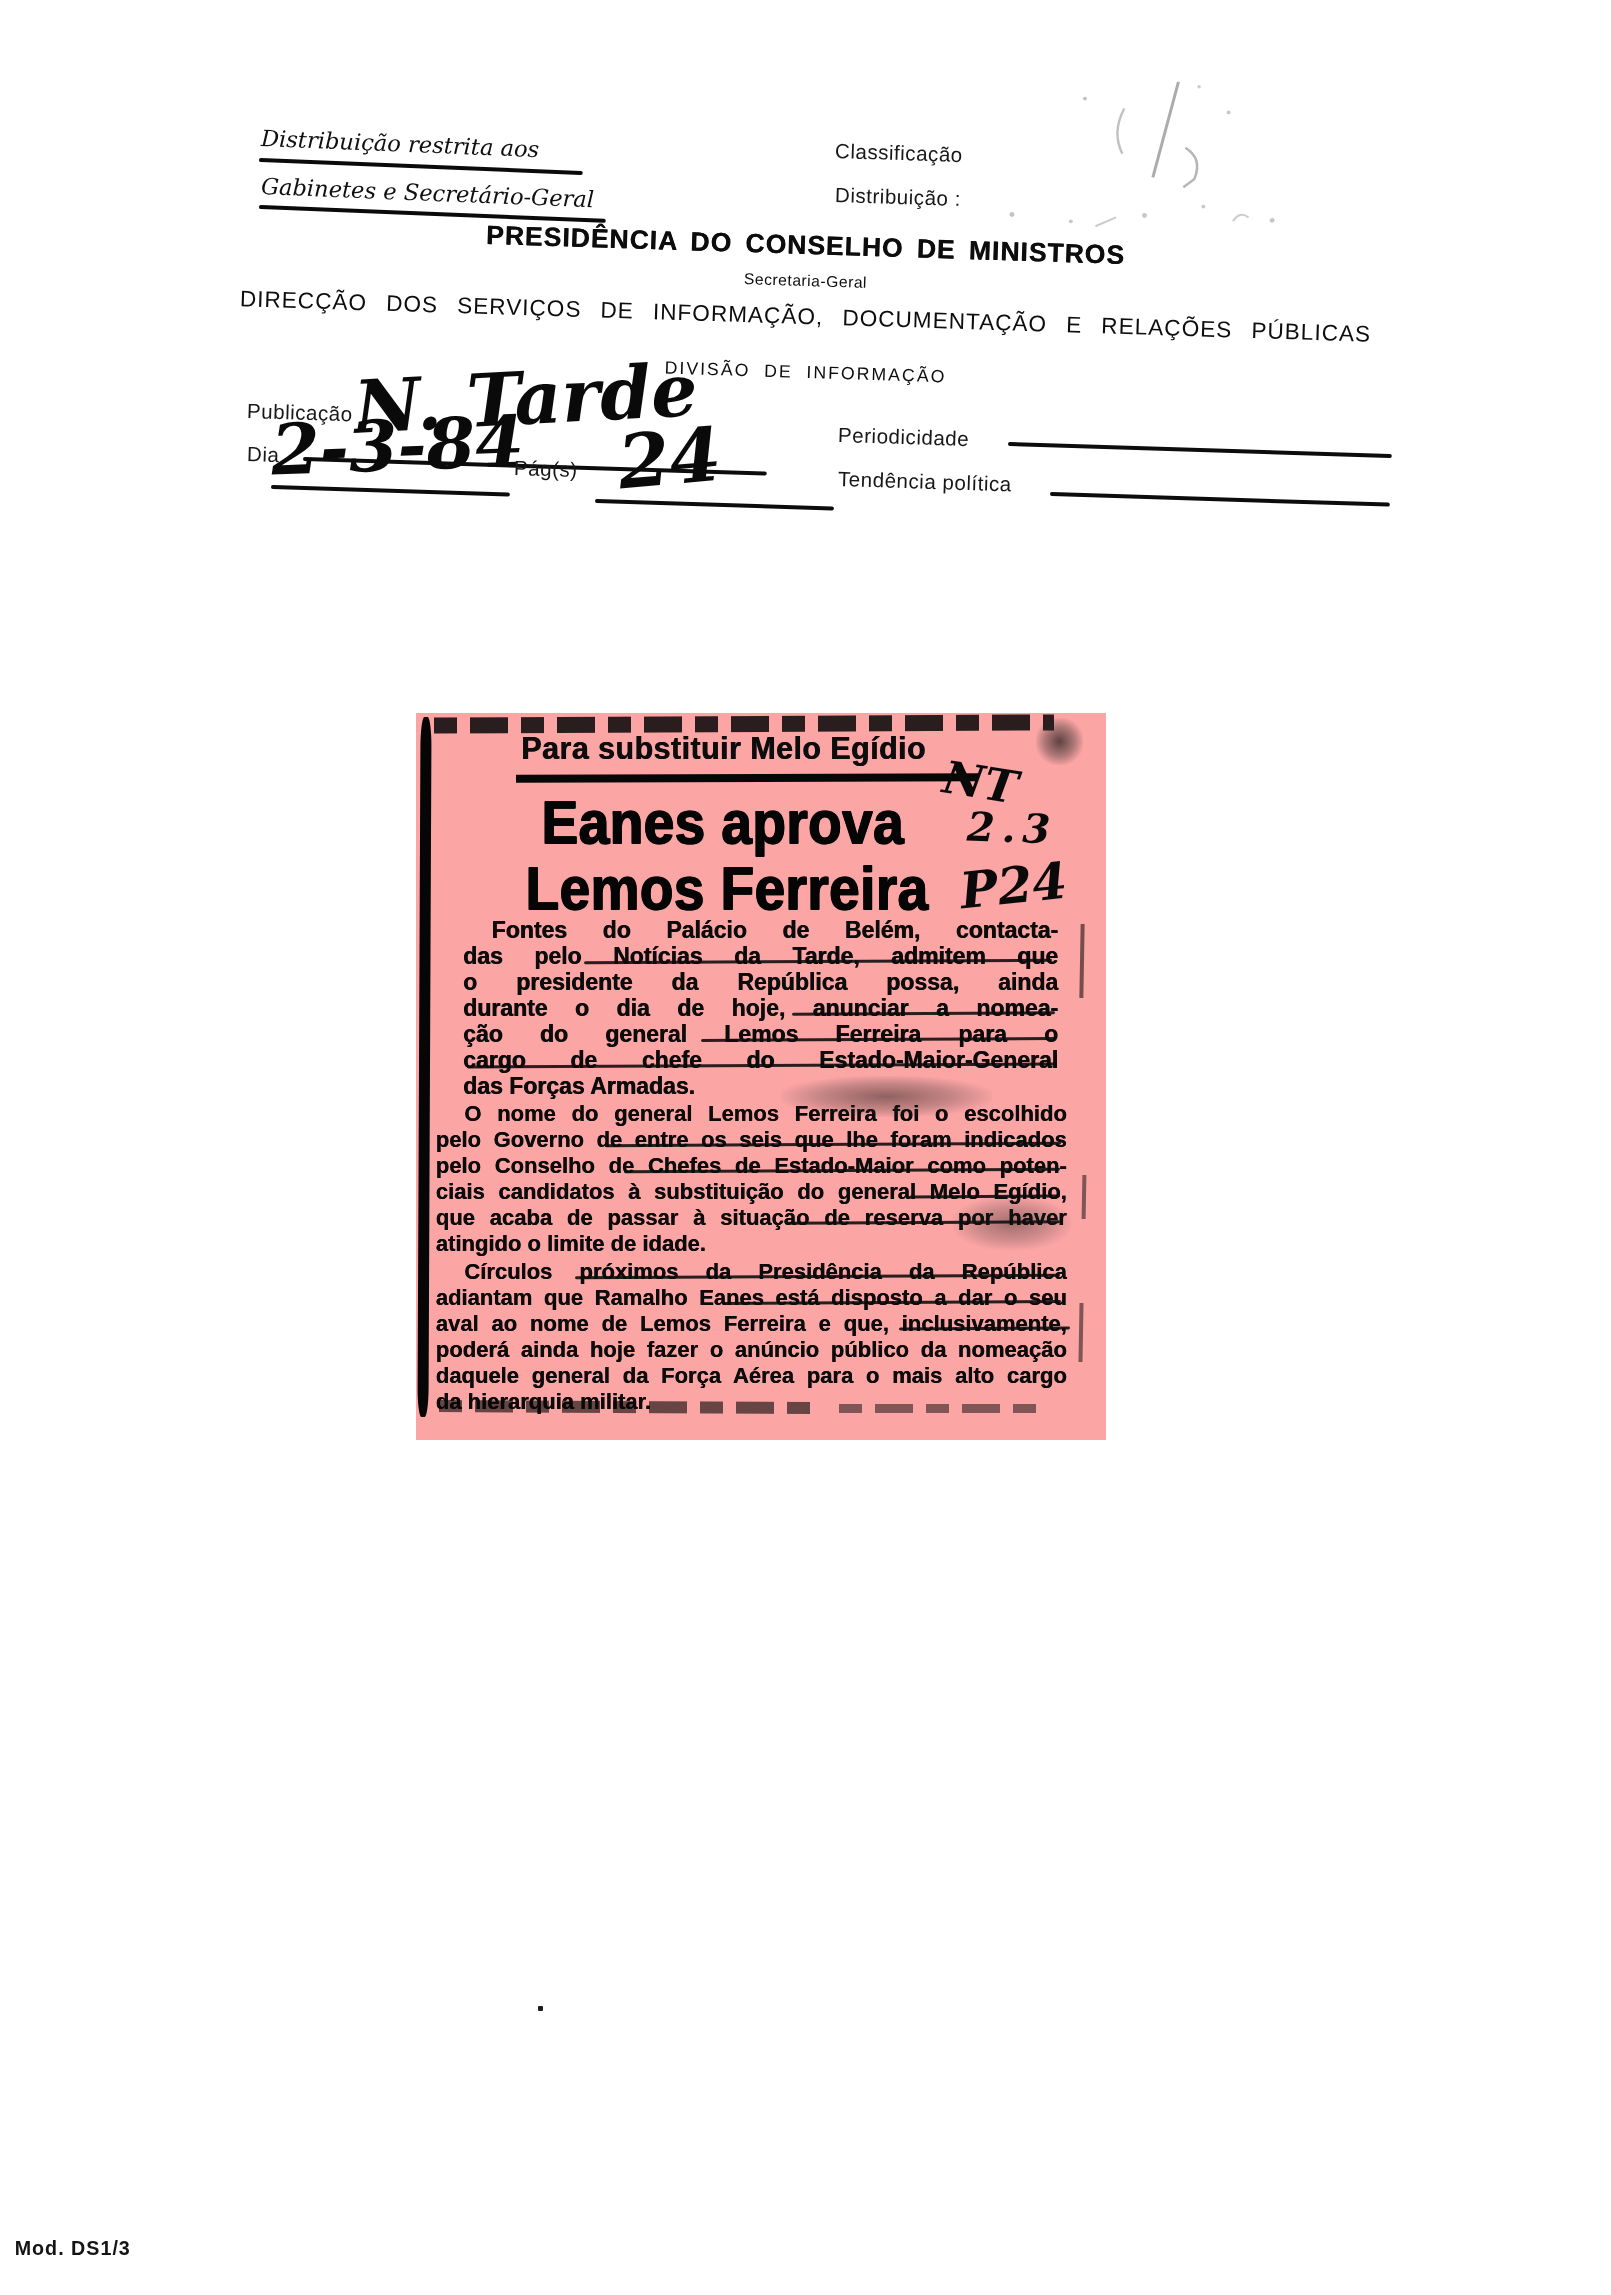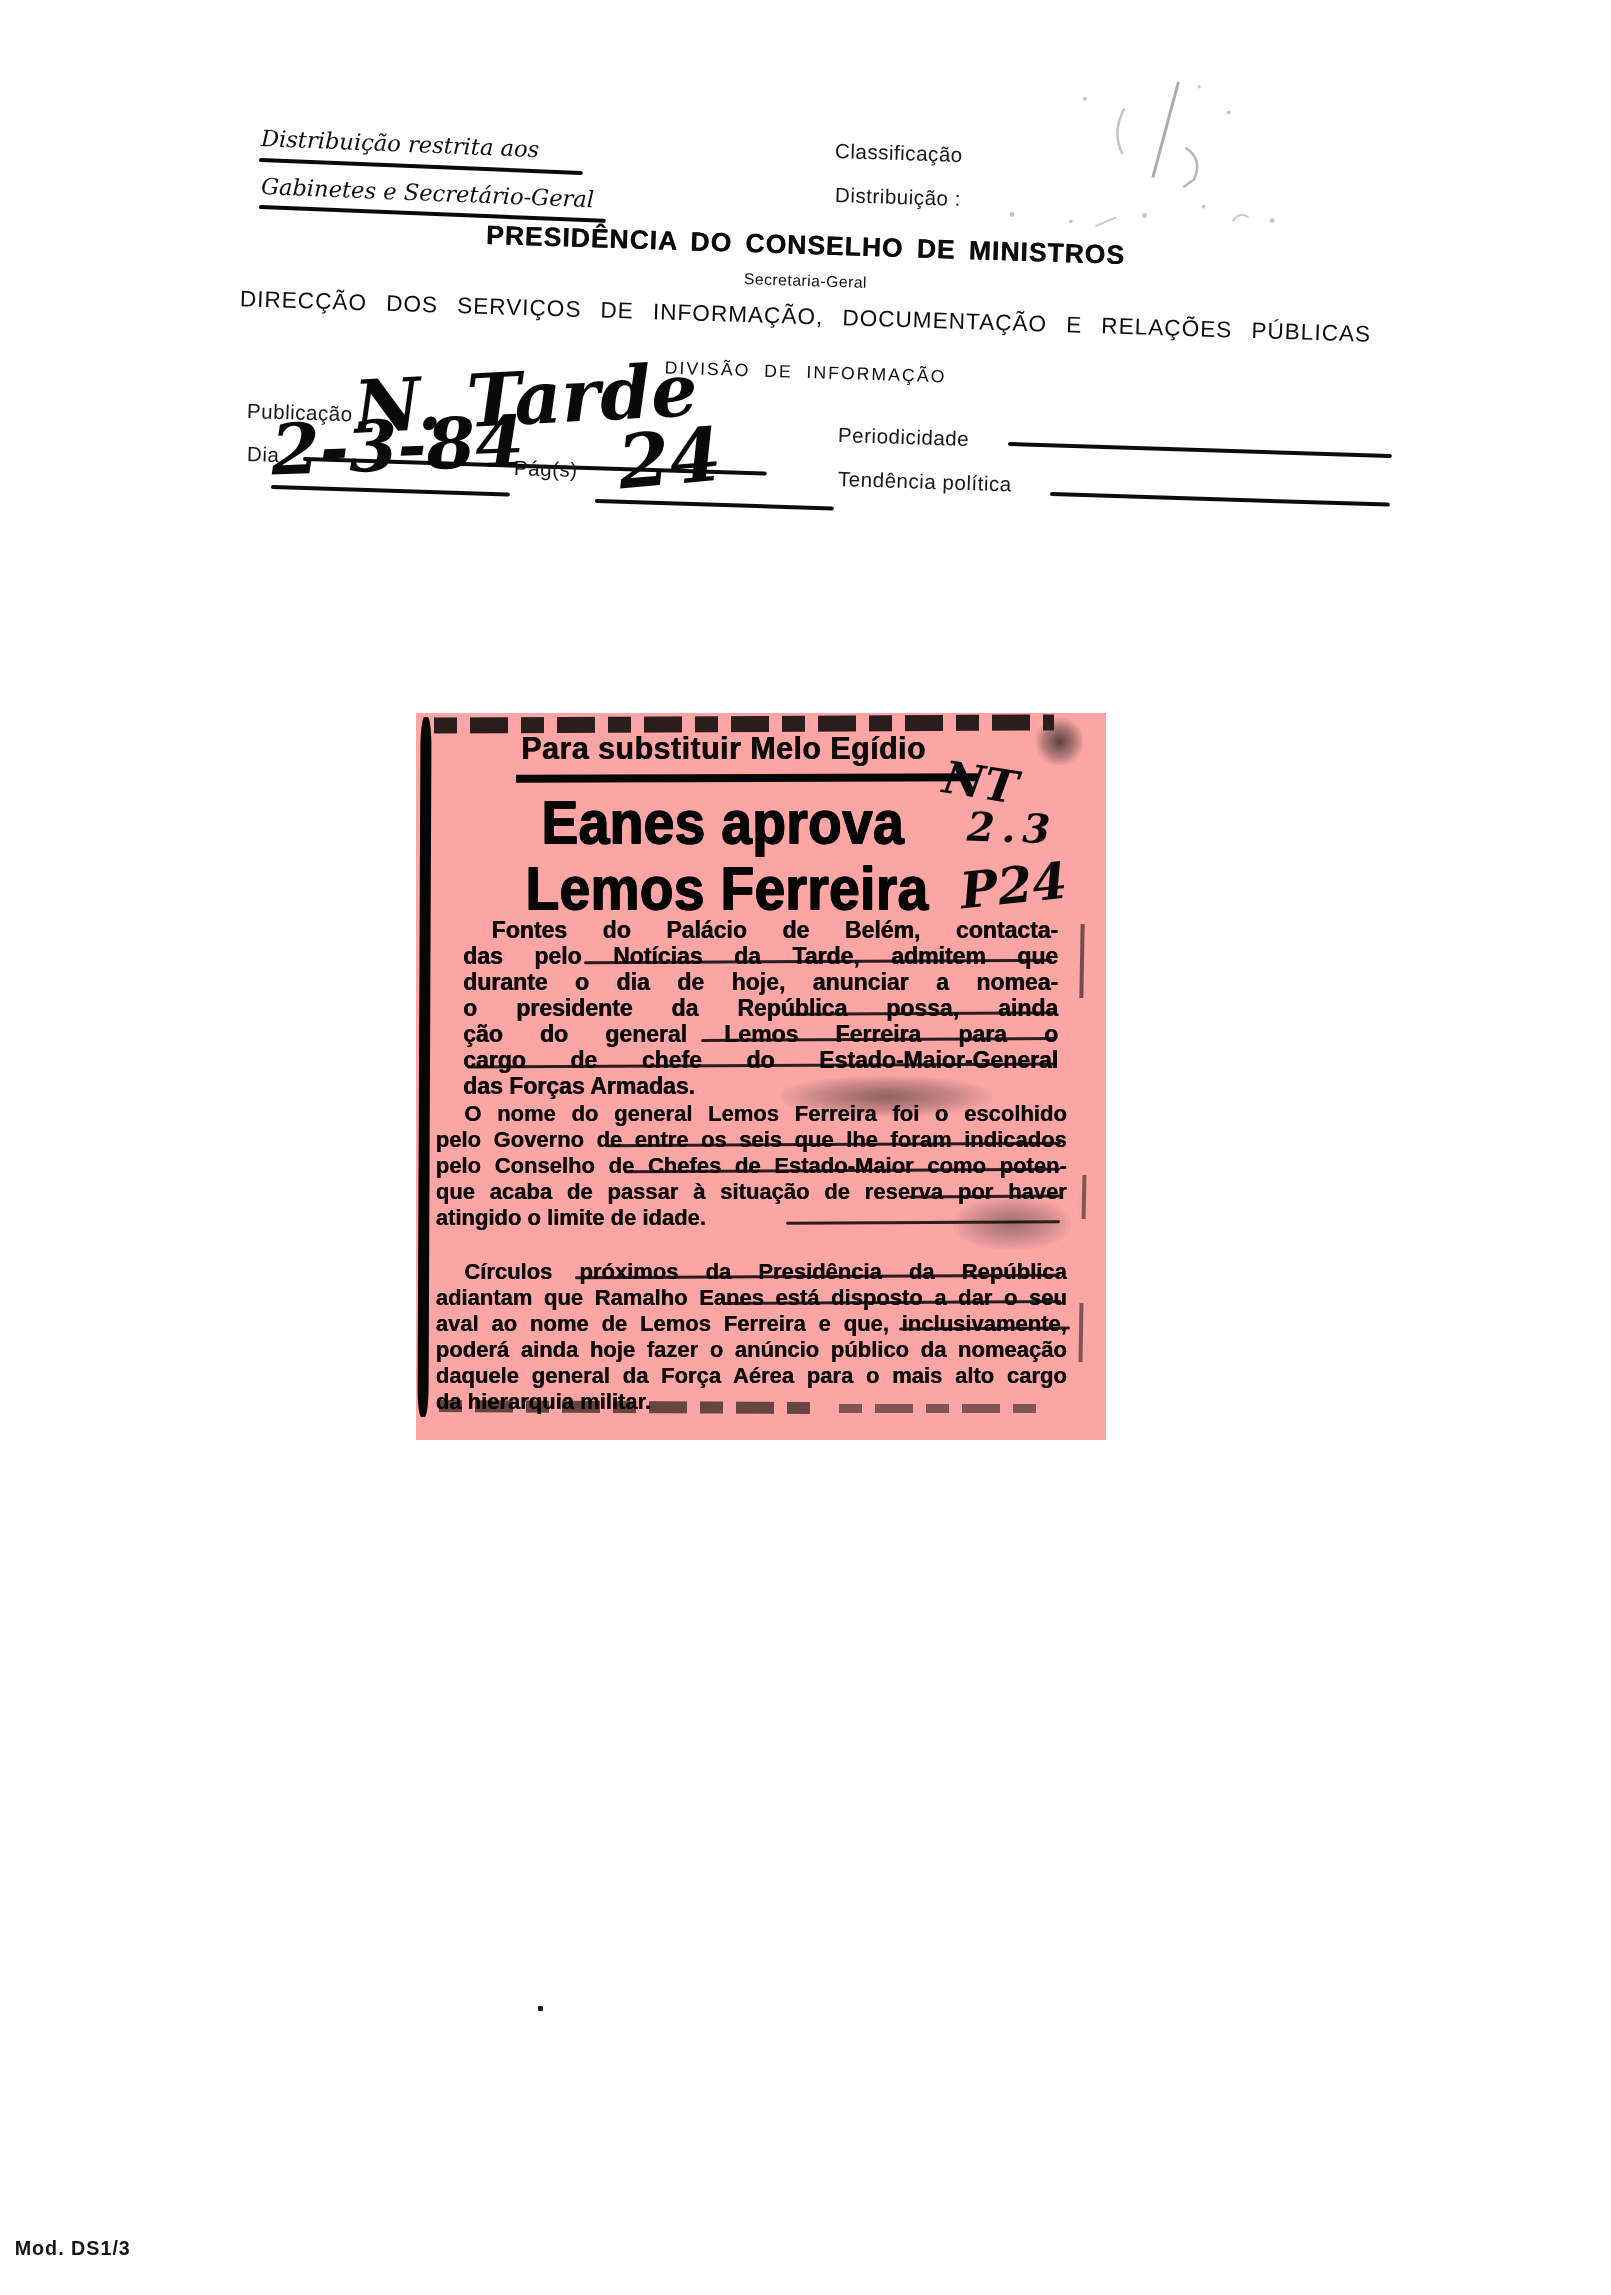--- a/index.html
+++ b/index.html
@@ -111,30 +111,31 @@
     <div class="abs headline" style="left:125px;top:74px;">Eanes aprova</div>
     <div class="abs headline" style="left:109px;top:140px;">Lemos Ferreira</div>
 
     <div class="abs hand" style="left:527px;top:43px;font-size:45px;transform:rotate(9deg);">NT</div>
     <div class="abs hand" style="left:551px;top:91px;font-size:40px;transform:rotate(2deg);letter-spacing:6.9px;">2.3</div>
     <div class="abs hand" style="left:544px;top:143px;font-size:50px;transform:rotate(-6deg);">P24</div>
 
     <div class="abs lead" style="left:47px;top:204px;width:595px;">
         <div class="tl tl-first">Fontes do Palácio de Belém, contacta-</div>
         <div class="tl">das pelo Notícias da Tarde, admitem que</div>
+        <div class="tl">o presidente da República possa, ainda</div>
         <div class="tl">durante o dia de hoje, anunciar a nomea-</div>
-        <div class="tl">o presidente da República possa, ainda</div>
         <div class="tl">ção do general Lemos Ferreira para o</div>
         <div class="tl">cargo de chefe do Estado-Maior-General</div>
         <div class="tl tl-last">das Forças Armadas.</div>
       </div>
     <div class="abs bodypar" style="left:19.7px;top:388px;width:631px;">
         <div class="tl tl-first">O nome do general Lemos Ferreira foi o escolhido</div>
         <div class="tl">pelo Governo de entre os seis que lhe foram indicados</div>
         <div class="tl">pelo Conselho de Chefes de Estado-Maior como poten-</div>
+        <div class="tl">ciais candidatos à substituição do general Melo Egídio,</div>
         <div class="tl">que acaba de passar à situação de reserva por haver</div>
         <div class="tl tl-last">atingido o limite de idade.</div>
       </div>
     <div class="abs bodypar" style="left:19.7px;top:546px;width:631px;">
         <div class="tl tl-first">Círculos próximos da Presidência da República</div>
         <div class="tl">adiantam que Ramalho Eanes está disposto a dar o seu</div>
         <div class="tl">aval ao nome de Lemos Ferreira e que, inclusivamente,</div>
         <div class="tl">poderá ainda hoje fazer o anúncio público da nomeação</div>
         <div class="tl">daquele general da Força Aérea para o mais alto cargo</div>
         <div class="tl tl-last">da hierarquia militar.</div>

